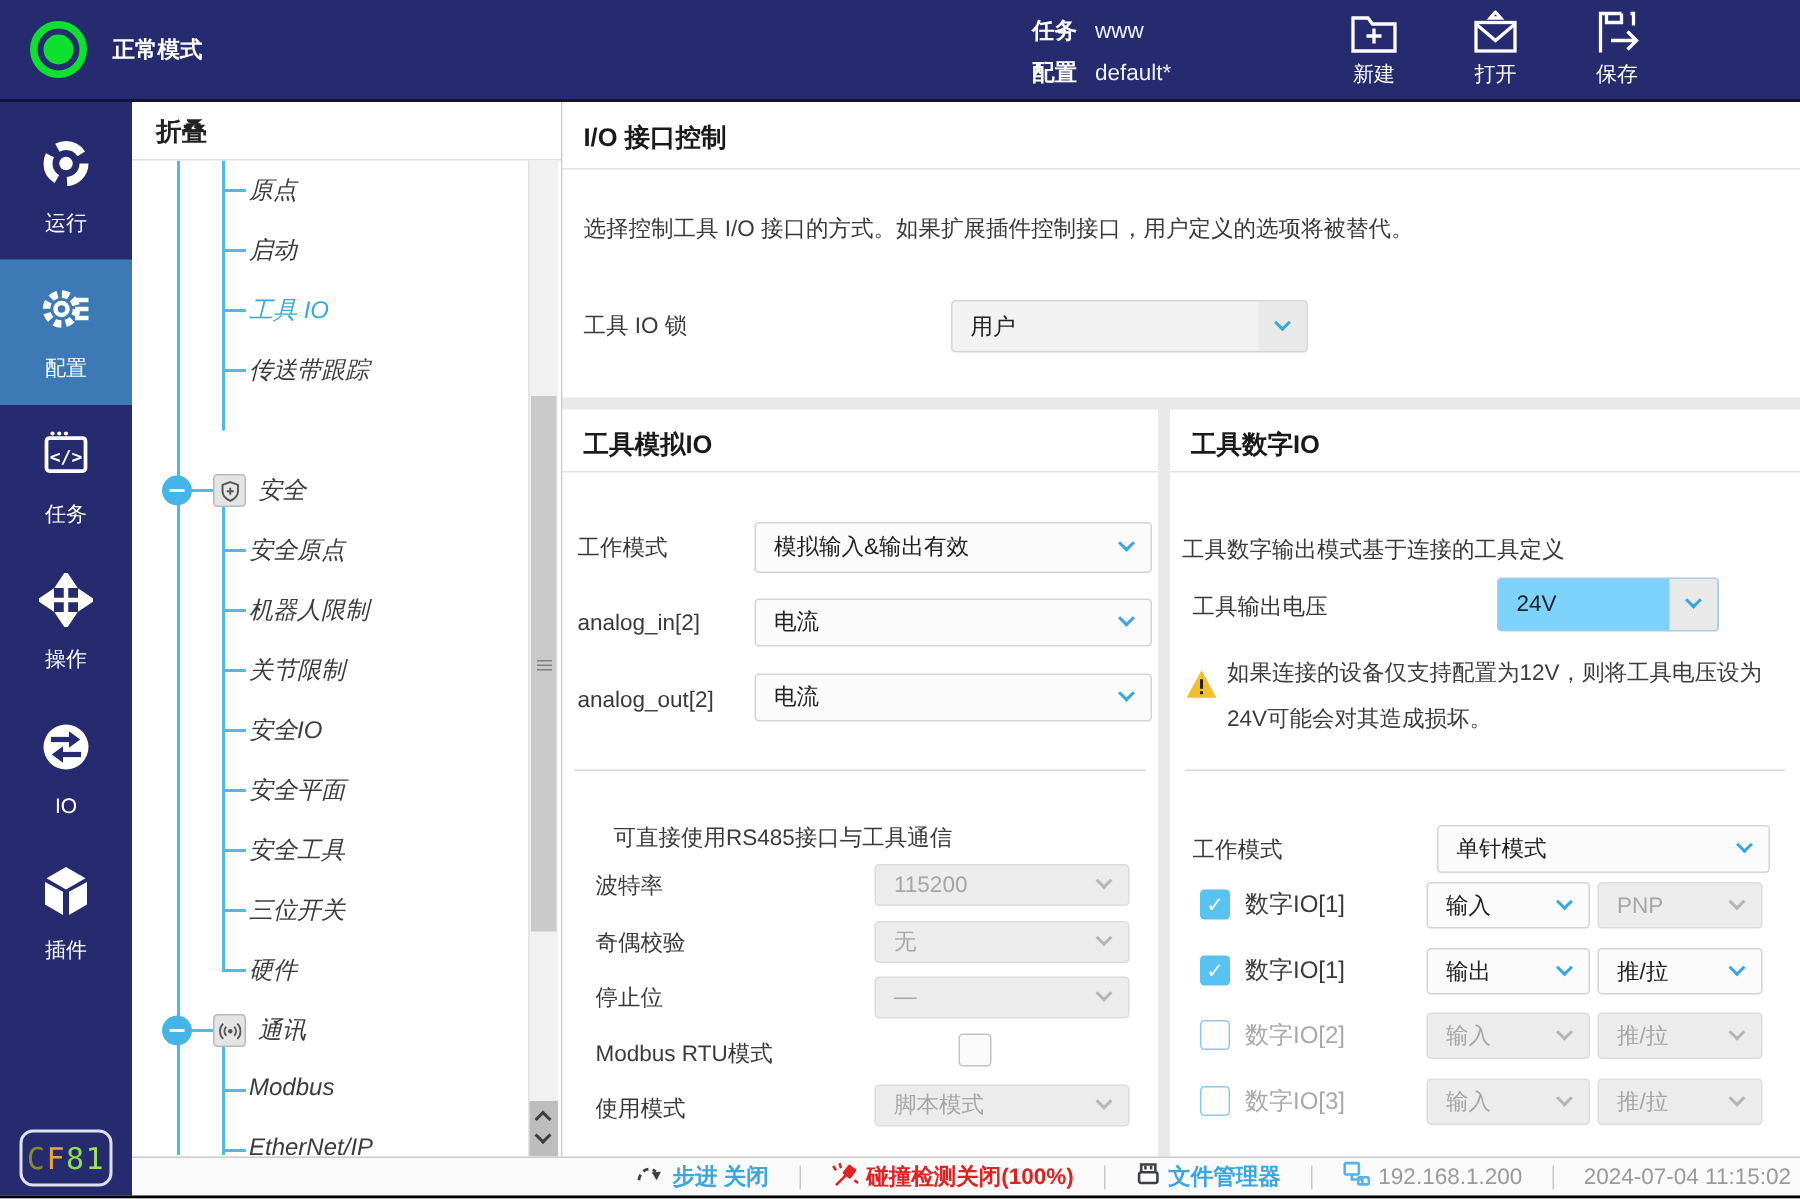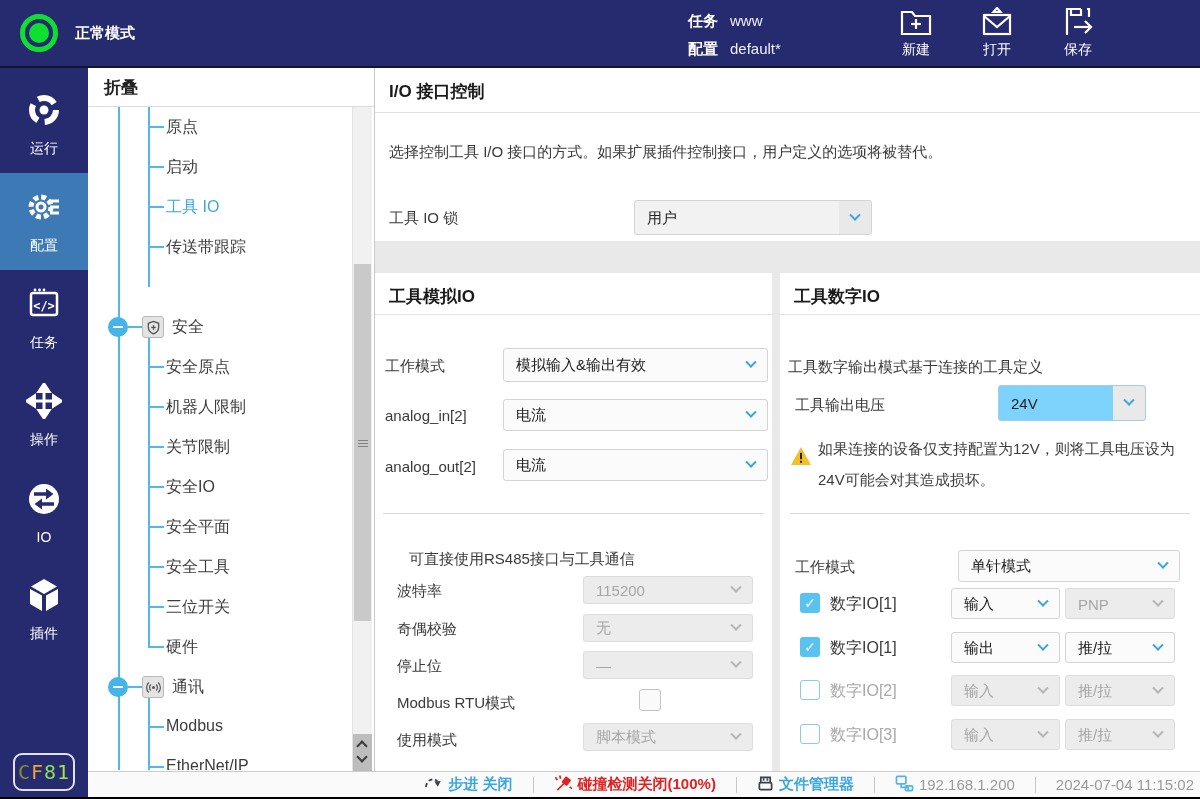--- a/index.html
+++ b/index.html
@@ -34,21 +34,21 @@
   .nav-item.selected{background:var(--nav-selected);}
   .nav-label{font-size:14px;}
   .badge{position:absolute;left:13px;bottom:6px;width:62px;height:38px;border:2px solid #dfe2ee;border-radius:9px;
          display:flex;align-items:center;justify-content:center;
          font-family:"DejaVu Sans Mono",monospace;font-size:20px;letter-spacing:1px;}
 
   
   .tree-panel{position:absolute;left:88px;top:68px;width:287px;height:703px;background:#fff;border-right:1px solid #c9c9c9;}
   .tree-header{height:39px;border-bottom:1px solid #ddd;display:flex;align-items:center;padding-left:16px;
                font-weight:bold;font-size:17px;color:#222;cursor:pointer;}
-  .tree-body{position:relative;height:663px;overflow:hidden;}
+  .tree-body{position:relative;height:663px;overflow:hidden;font-style:italic;}
   .vline{position:absolute;width:0;border-left:2px solid var(--tree-line);}
   .tree-row{position:absolute;left:0;width:100%;height:40px;cursor:pointer;}
   .tick{position:absolute;left:60px;top:19px;width:16px;height:0;border-top:2px solid var(--tree-line);}
   .tree-label{position:absolute;left:78px;top:10px;font-size:16px;color:#3c3c3c;white-space:nowrap;}
   .tree-label.sel{color:var(--accent);}
   .toggle{position:absolute;left:20px;top:10px;width:20px;height:20px;border-radius:50%;background:#45b4e8;
           display:flex;align-items:center;justify-content:center;}
   .toggle .minus{width:10px;height:2px;background:#fff;}
   .gconn{position:absolute;left:40px;top:19px;width:14px;height:0;border-top:2px solid var(--tree-line);}
   .gicon{position:absolute;left:54px;top:9px;width:22px;height:22px;background:#e4e4e4;border:1px solid #b9b9b9;
@@ -57,21 +57,21 @@
   .tree-scroll{position:absolute;right:2px;top:39px;width:20px;height:664px;background:#f1f1f1;border-left:1px solid #e2e2e2;}
   .scroll-thumb{position:absolute;left:1px;right:1px;top:157px;height:357px;background:#c9c9c9;}
   .grip{position:absolute;left:4px;top:50%;width:10px;height:1px;background:#808080;box-shadow:0 -3px 0 #808080,0 3px 0 #808080;}
   .scroll-btns{position:absolute;left:0;right:0;bottom:0;height:37px;background:#bdbdbd;}
   .s-chev{position:absolute;left:5px;width:8px;height:8px;border-left:2px solid #3c3c3c;border-bottom:2px solid #3c3c3c;}
   .s-chev.up{top:8px;transform:rotate(135deg);}
   .s-chev.down{top:19px;transform:rotate(-45deg);}
 
   
   .panel{position:absolute;background:#fff;}
-  .sec-top{left:375px;top:68px;width:825px;height:173px;}
+  .sec-top{left:375px;top:68px;width:825px;height:197px;}
   .panel-analog{left:375px;top:273px;width:397px;height:498px;}
   .panel-digital{left:780px;top:273px;width:420px;height:498px;}
   .p-title{position:absolute;left:14px;top:12px;font-size:17px;font-weight:bold;color:#1a1a1a;}
   .p-div{position:absolute;left:0;right:0;border-top:1px solid #e2e2e2;}
   .inner-div{position:absolute;border-top:1px solid #d8d8d8;}
   .flabel{position:absolute;font-size:15px;color:#3a3a3a;line-height:20px;white-space:nowrap;}
   .flabel.dim{color:#a8a8a8;}
   .desc{position:absolute;font-size:15px;color:#3a3a3a;}
 
   

